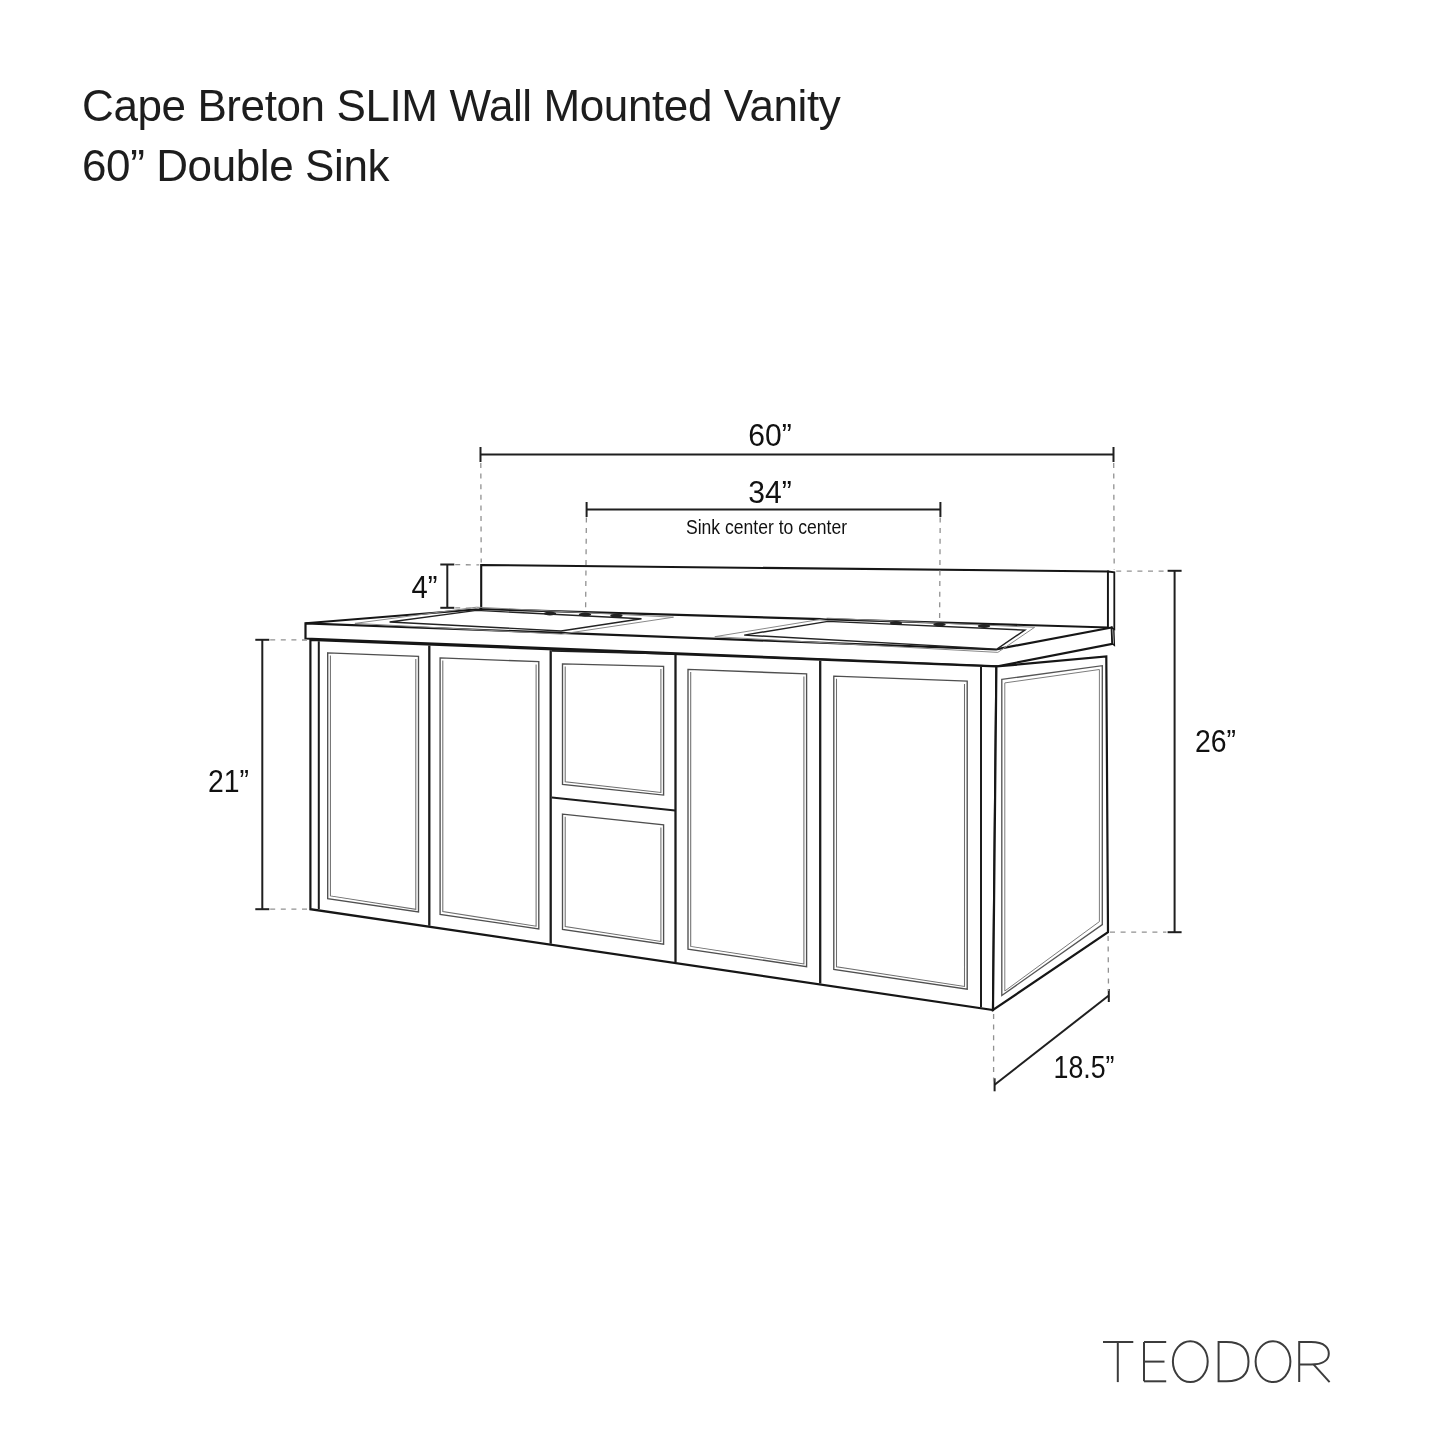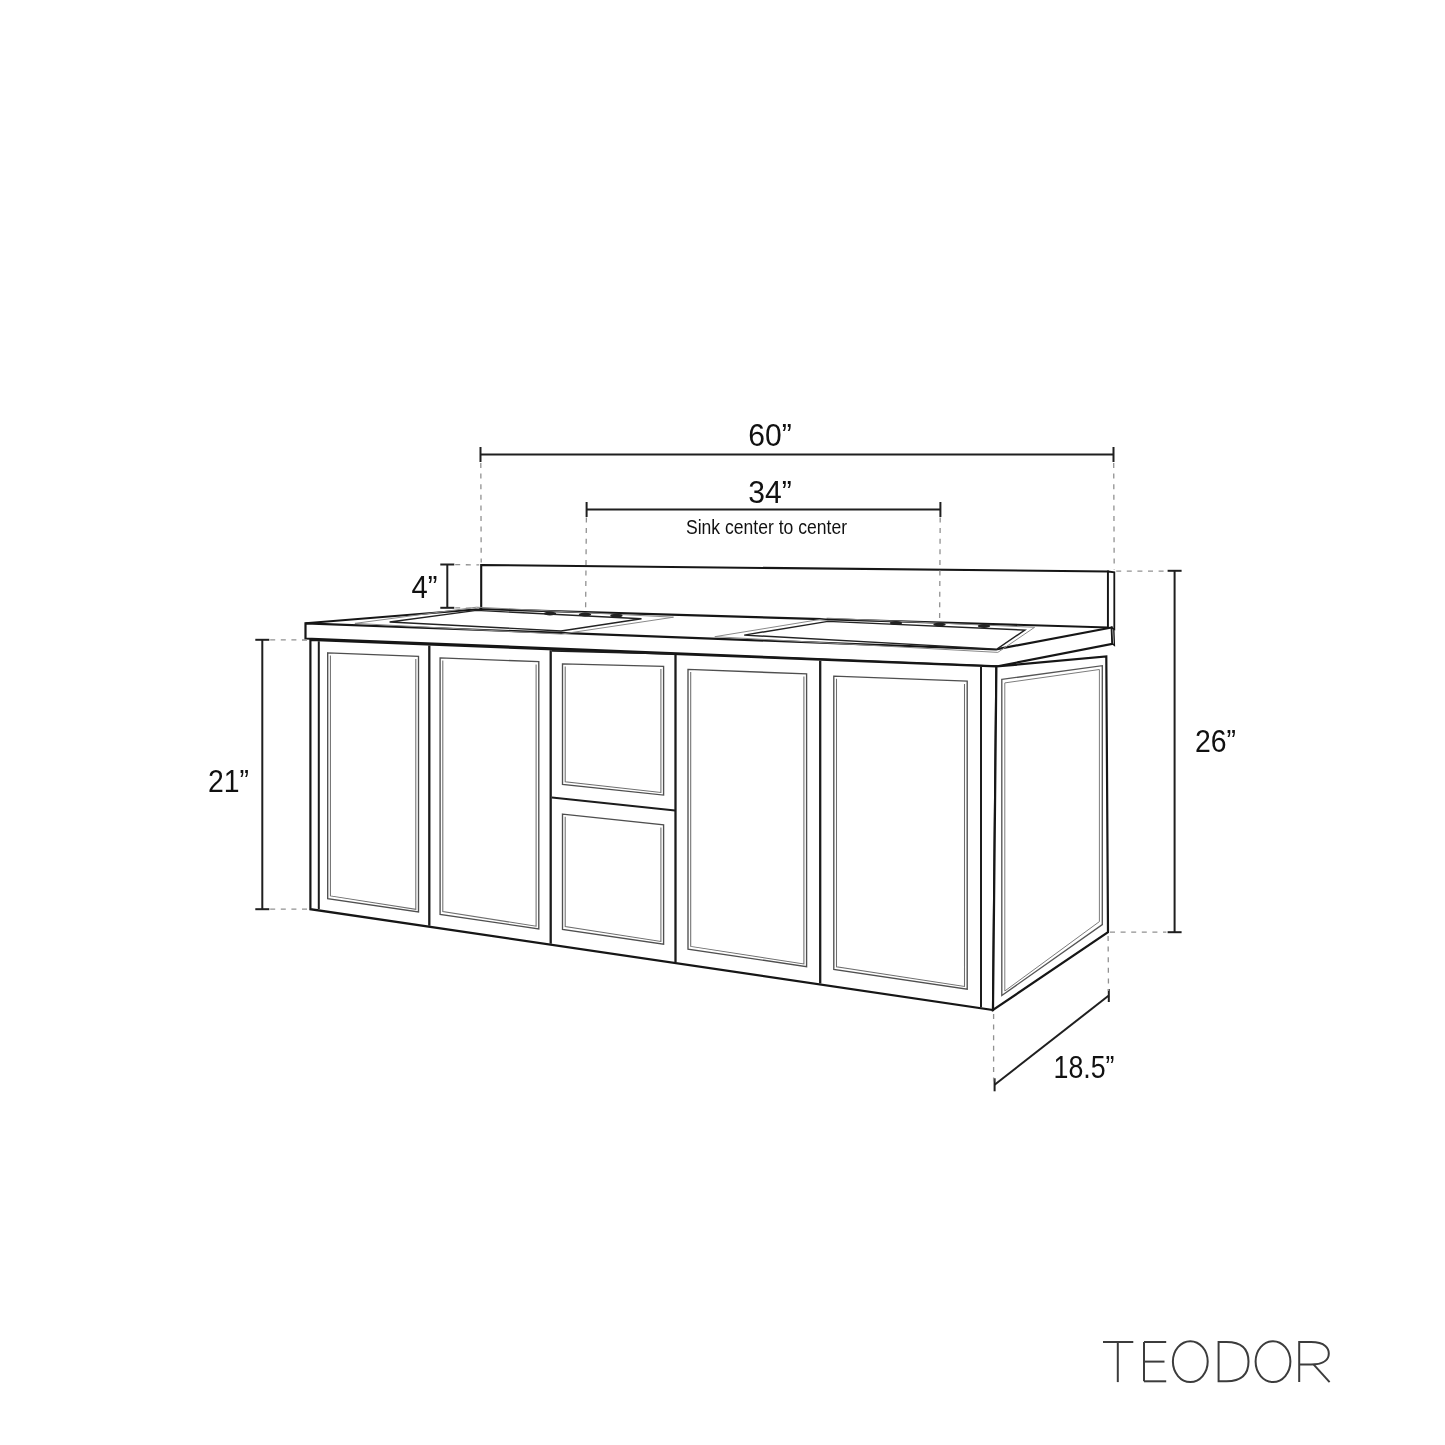--- a/index.html
+++ b/index.html
@@ -3,20 +3,21 @@
 <meta charset="utf-8">
 <style>
 html,body{margin:0;padding:0;background:#ffffff;}
 #page{position:relative;width:1445px;height:1445px;background:#fff;overflow:hidden;transform:translateZ(0);will-change:transform;}
 #title{position:absolute;left:82px;top:76px;font-family:"Liberation Sans",sans-serif;font-size:44px;line-height:60px;color:#1d1d1d;letter-spacing:-0.4px;-webkit-font-smoothing:antialiased;}
 svg{position:absolute;left:0;top:0;}
 </style>
 </head>
 <body>
 <div id="page">
+<div id="title">Cape Breton SLIM Wall Mounted Vanity<br>60” Double Sink</div>
 <svg width="1445" height="1445" viewBox="0 0 1445 1445">
 <path d="M481.2,565.0 L1108.0,571.5 L1108.0,627.5 L481.2,609.1Z" fill="#fff" stroke="#161616" stroke-width="2.1" stroke-linejoin="miter"></path>
 <path d="M1108.0,571.5 L1114.3,572.3 L1114.3,629.3 L1108.0,627.5Z" fill="#fff" stroke="#161616" stroke-width="1.8" stroke-linejoin="miter"></path>
 <line x1="305.5" y1="623.3" x2="481.2" y2="609.1" stroke="#161616" stroke-width="2.0" stroke-linecap="butt"></line>
 <path d="M305.5,623.3 L996.1,649.3 L1111.7,627.5 L1112.4,643.8 L997.6,666.3 L305.5,638.5Z" fill="#fff" stroke="#161616" stroke-width="2.2" stroke-linejoin="miter"></path>
 <path d="M1111.7,627.5 L1113.8,629.2 L1114.4,645.3 L1112.4,643.8Z" fill="#fff" stroke="#161616" stroke-width="1.4" stroke-linejoin="miter"></path>
 <path d="M389.6,622.0 L561.0,630.9 L641.5,618.8 L476.5,610.4Z" fill="#fff" stroke="#222" stroke-width="1.45" stroke-linejoin="miter"></path>
 <path d="M354.9,623.4 L561.2,634.1 L673.5,617.2 L476.4,607.2Z" fill="none" stroke="#8a8a8a" stroke-width="1.0" stroke-linejoin="miter"></path>
 <path d="M744.2,635.1 L996.9,649.1 L1024.8,630.1 L827.9,621.4Z" fill="#fff" stroke="#222" stroke-width="1.45" stroke-linejoin="miter"></path>
 <path d="M714.8,636.7 L997.8,652.4 L1034.6,627.3 L827.7,618.2Z" fill="none" stroke="#8a8a8a" stroke-width="1.0" stroke-linejoin="miter"></path>

